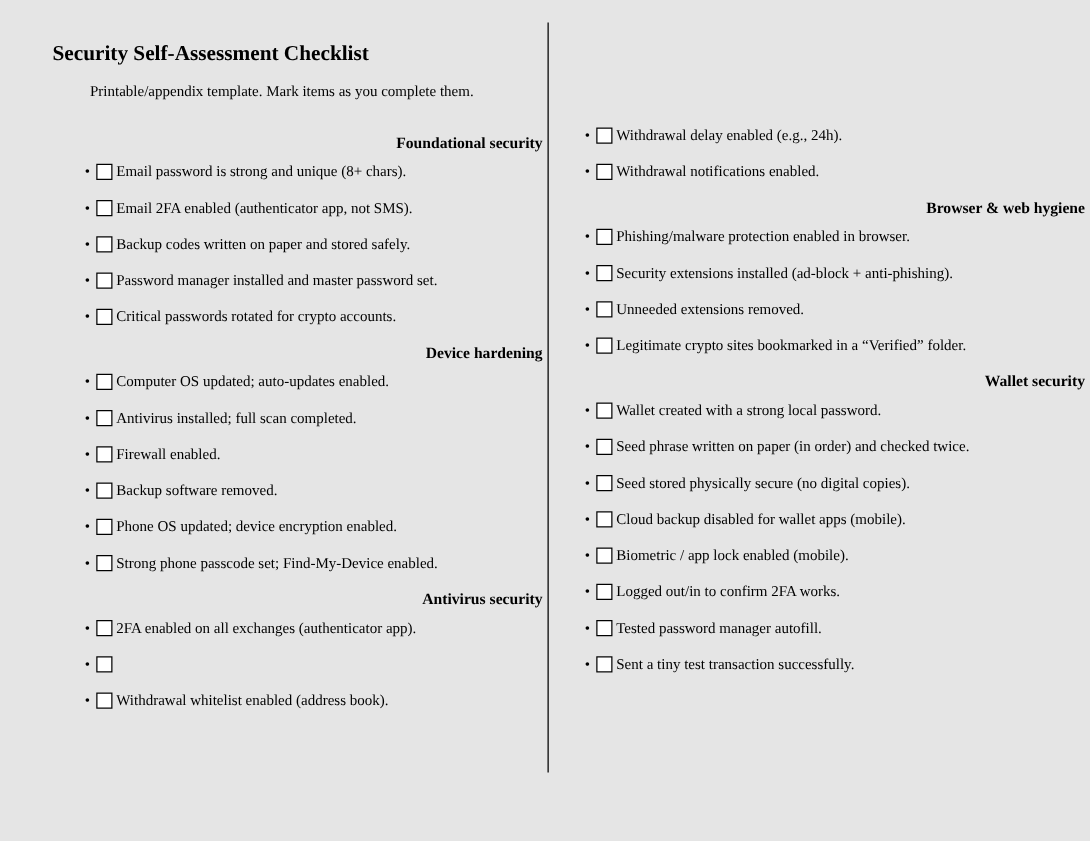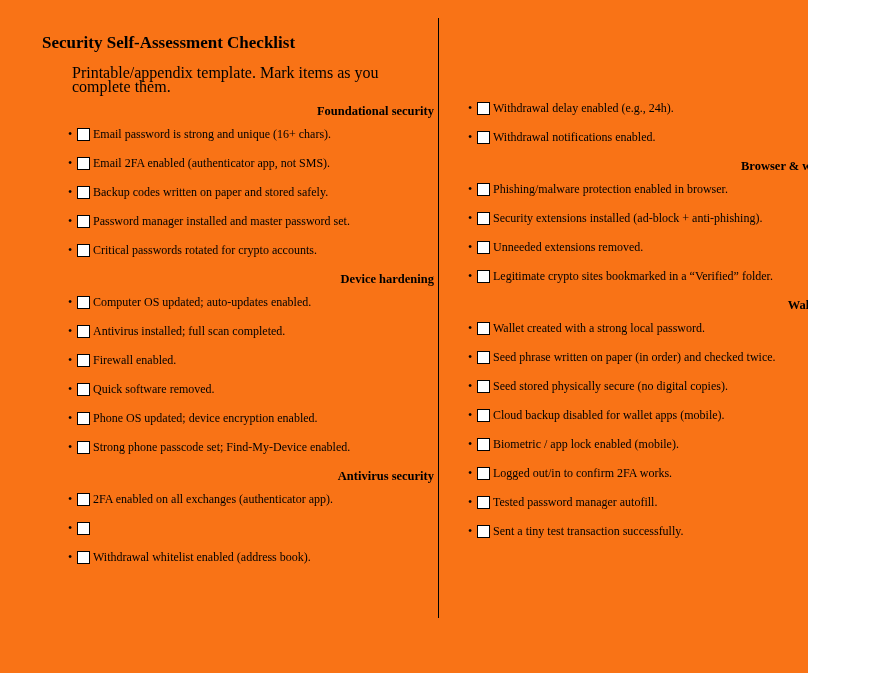--- a/index.html
+++ b/index.html
@@ -6,23 +6,23 @@
   html, body { margin: 0; padding: 0; }
   body {
     width: 872px;
     height: 673px;
     background: #ffffff;
     color: #000000;
     font-family: "Liberation Serif", serif;
   }
   .page {
     position: relative;
-    width: 808px;
+    width: 872px;
     height: 673px;
-    background: #f97316;
+    background: #e5e5e5;
     overflow: hidden;
   }
   .divider {
     position: absolute;
     left: 438px;
     top: 18px;
     width: 1px;
     height: 600px;
     background: #000000;
   }
@@ -30,23 +30,23 @@
   .col-left  { left: 42px;  top: 33px;  width: 392px; }
   .col-right { left: 442px; top: 101px; width: 426px; }
 
   .title {
     font-size: 17px;
     font-weight: bold;
     line-height: 20px;
     margin: 0 0 13px 0;
   }
   .subtitle {
-    font-size: 16px;
+    font-size: 12px;
     line-height: 14px;
-    margin: 0 0 10px 30px;
+    margin: 0 0 27px 30px;
   }
   .section { margin: 0 0 10px 0; }
   .section-heading {
     font-size: 12.5px;
     font-weight: bold;
     line-height: 14px;
     margin: 0 0 9px 0;
     text-align: right;
   }
   .item {
@@ -80,21 +80,21 @@
 
   <div class="col col-left">
     <h1 class="title">Security Self-Assessment Checklist</h1>
     <p class="subtitle">Printable/appendix template. Mark items as you complete them.</p>
     <div class="sections" id="col-0">
         <div class="section">
           <div class="section-heading">Foundational security</div>
           <div class="item">
             <span class="bullet">•</span>
             <span class="checkbox"></span>
-            <span class="item-label">Email password is strong and unique (16+ chars).</span>
+            <span class="item-label">Email password is strong and unique (8+ chars).</span>
           </div>
           <div class="item">
             <span class="bullet">•</span>
             <span class="checkbox"></span>
             <span class="item-label">Email 2FA enabled (authenticator app, not SMS).</span>
           </div>
           <div class="item">
             <span class="bullet">•</span>
             <span class="checkbox"></span>
             <span class="item-label">Backup codes written on paper and stored safely.</span>
@@ -123,21 +123,21 @@
             <span class="item-label">Antivirus installed; full scan completed.</span>
           </div>
           <div class="item">
             <span class="bullet">•</span>
             <span class="checkbox"></span>
             <span class="item-label">Firewall enabled.</span>
           </div>
           <div class="item">
             <span class="bullet">•</span>
             <span class="checkbox"></span>
-            <span class="item-label">Quick software removed.</span>
+            <span class="item-label">Backup software removed.</span>
           </div>
           <div class="item">
             <span class="bullet">•</span>
             <span class="checkbox"></span>
             <span class="item-label">Phone OS updated; device encryption enabled.</span>
           </div>
           <div class="item">
             <span class="bullet">•</span>
             <span class="checkbox"></span>
             <span class="item-label">Strong phone passcode set; Find-My-Device enabled.</span>

